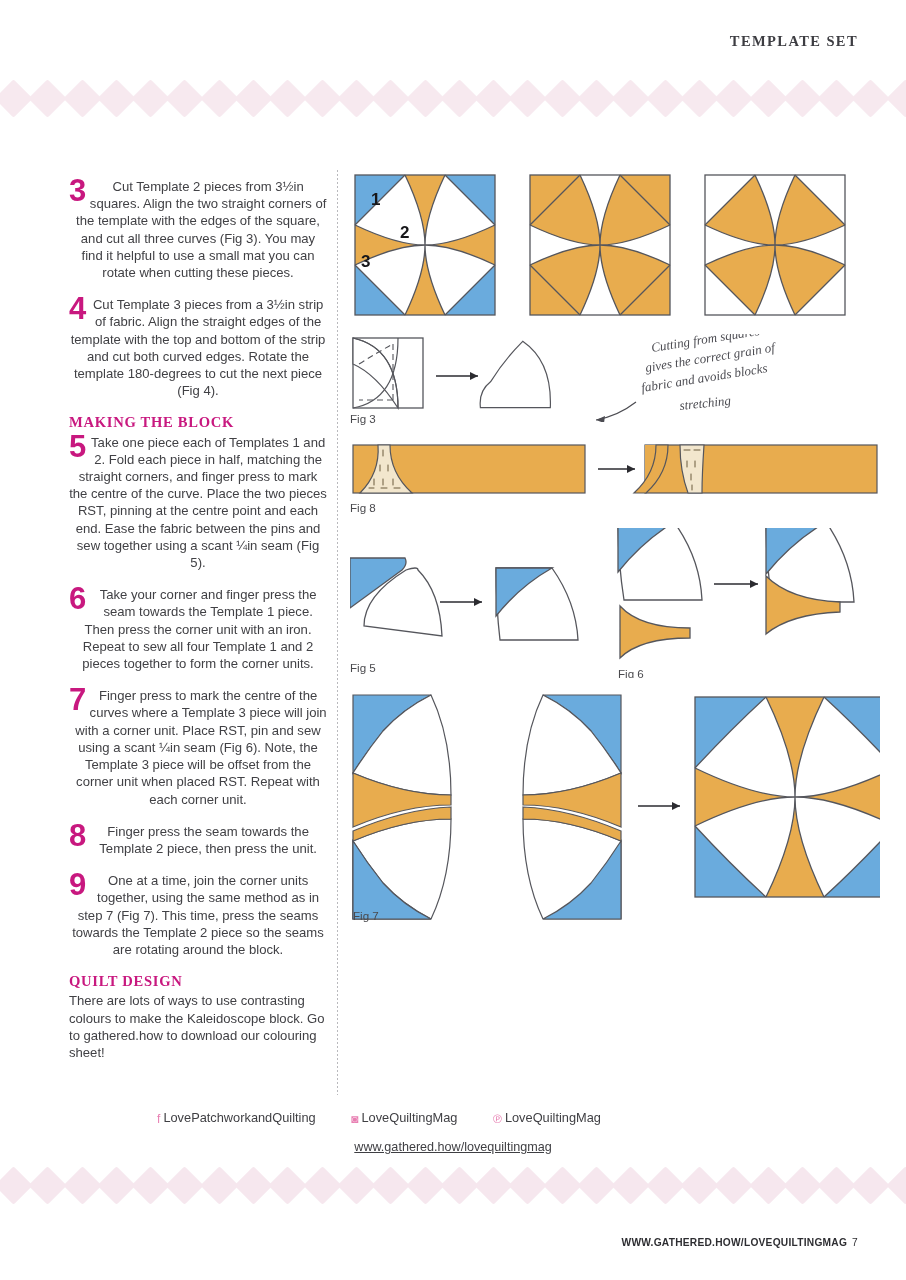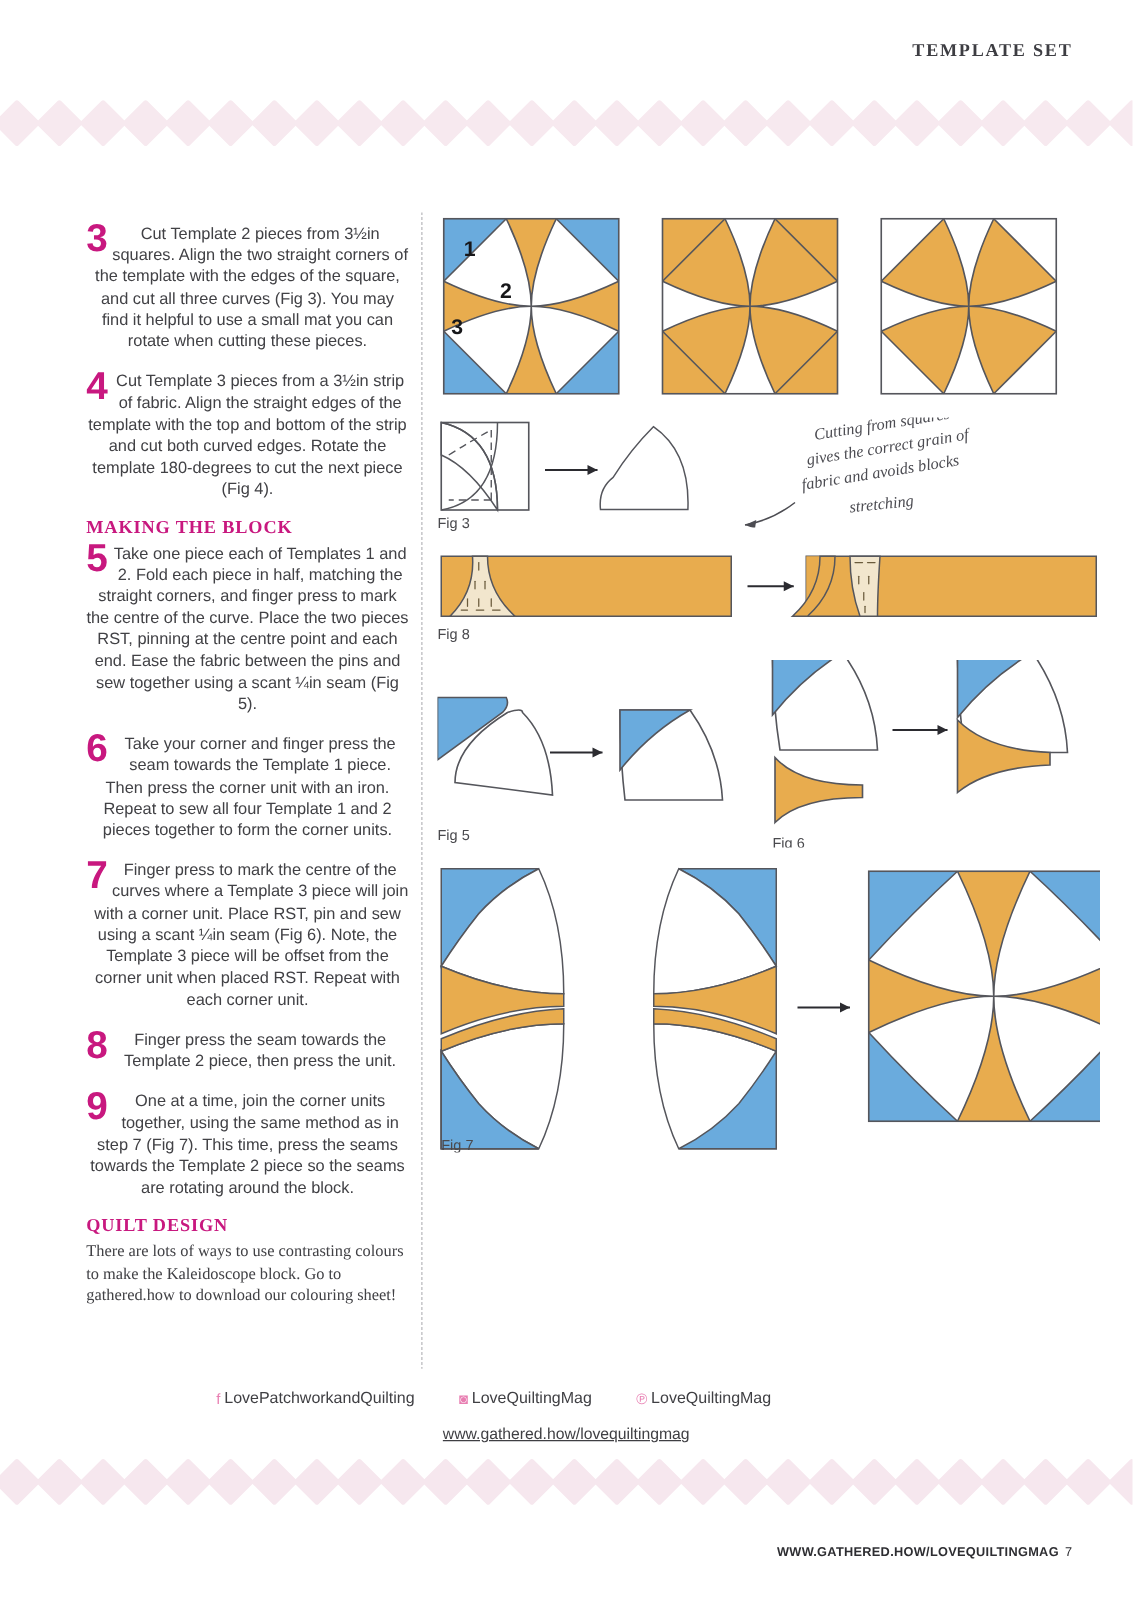--- a/index.html
+++ b/index.html
@@ -49,33 +49,33 @@
     font-family:"Liberation Sans", sans-serif;
     font-weight:bold;font-size:31px;line-height:27px;
     color:#c8187f;margin:-1px 3px 0 0;
   }
   .step p{margin:0;text-align:center;}
   .sec-head{
     font-family:"Liberation Serif", serif;
     font-weight:bold;font-size:14.6px;letter-spacing:.7px;
     color:#c8187f;margin:14px 0 2px 0;text-transform:uppercase;
   }
-  .plain{margin:0;font-family:Liberation Serif, serif;}
+  .plain{margin:0;}
 
   
   .fig-col{position:absolute;left:350px;top:170px;width:530px;}
   .figlabel{
     font-size:11.6px;color:#4a4a4e;margin-top:2px;
     font-family:"Liberation Sans", sans-serif;
   }
   .figrow{position:relative;}
 
   
   .social{
-    position:absolute;left:16px;top:1110px;width:758px;
+    position:absolute;left:0;top:1110px;width:758px;
     text-align:center;font-size:12.8px;color:#3f3f43;
   }
   .social .item{display:inline-block;margin:0 16px;white-space:nowrap;}
   .social .gl{
     color:#e87fb2;font-size:12px;margin-right:3px;
     display:inline-block;vertical-align:-1px;
   }
   .weblink{
     position:absolute;left:0;top:1140px;width:906px;text-align:center;
     font-size:12.6px;color:#3f3f43;text-decoration:underline;

